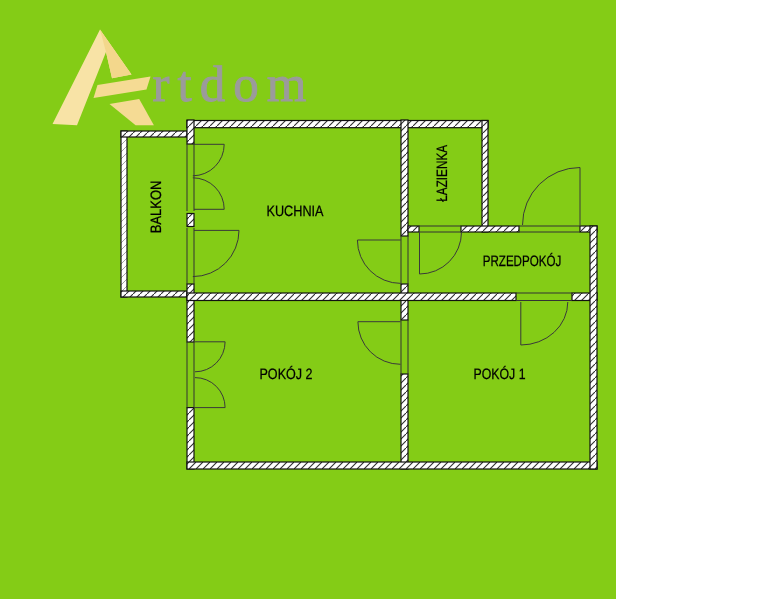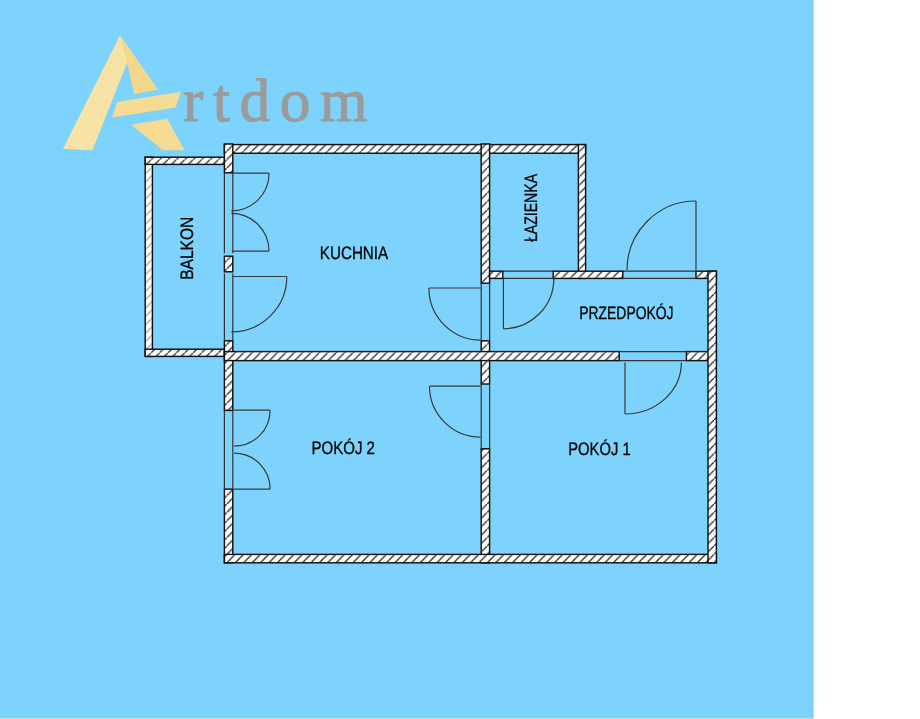--- a/index.html
+++ b/index.html
@@ -1,16 +1,16 @@
 <!DOCTYPE html>
 <html><head>
 <meta charset="utf-8">
 <style>
   html,body{margin:0;padding:0;background:#fff;}
-  #page{position:relative;width:678px;height:599px;background:#7dd3fc;overflow:hidden;}
+  #page{position:relative;width:616px;height:599px;background:#84cc16;overflow:hidden;}
   svg{display:block;}
   #labels text{font-family:"Liberation Sans",sans-serif;fill:#000;stroke:#000;stroke-width:0.25px;}
 </style>
 </head>
 <body>
 <div id="page">
 <svg width="767" height="599" viewBox="0 0 767 599" xmlns="http://www.w3.org/2000/svg" text-rendering="geometricPrecision">
 <defs>
   <pattern id="hatch" patternUnits="userSpaceOnUse" width="7" height="7">
     <rect width="7" height="7" fill="#fff"></rect>

